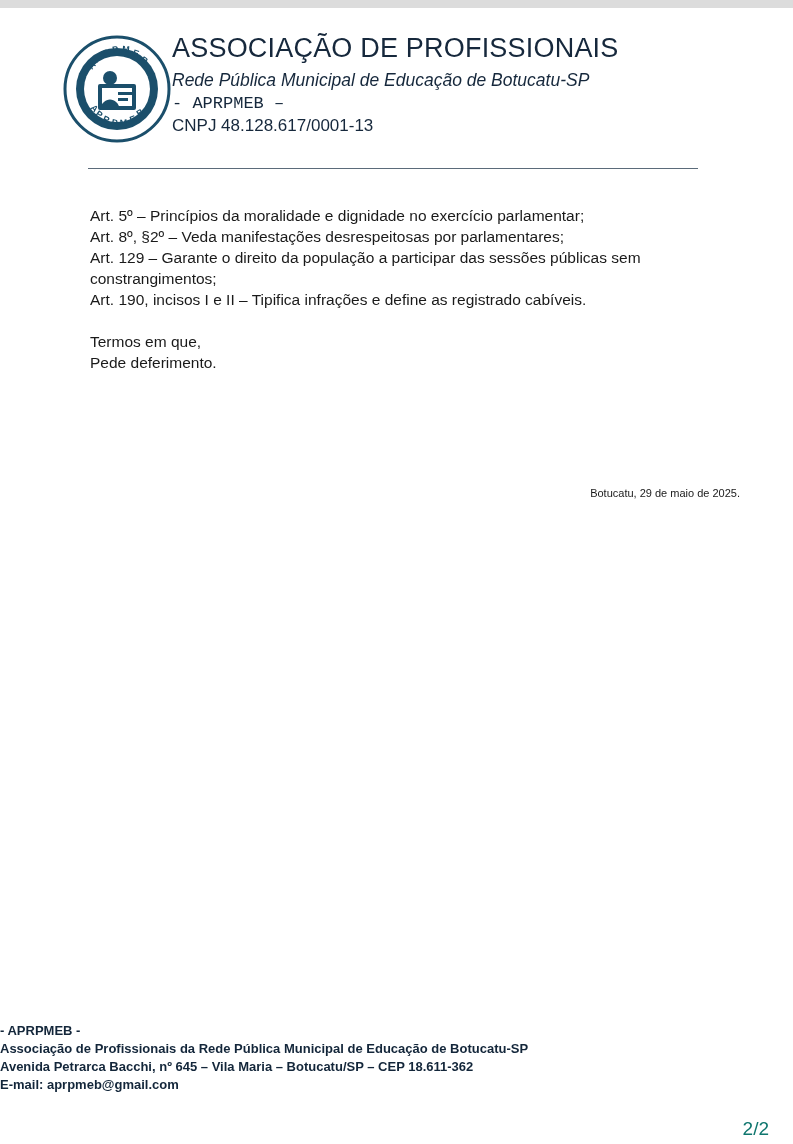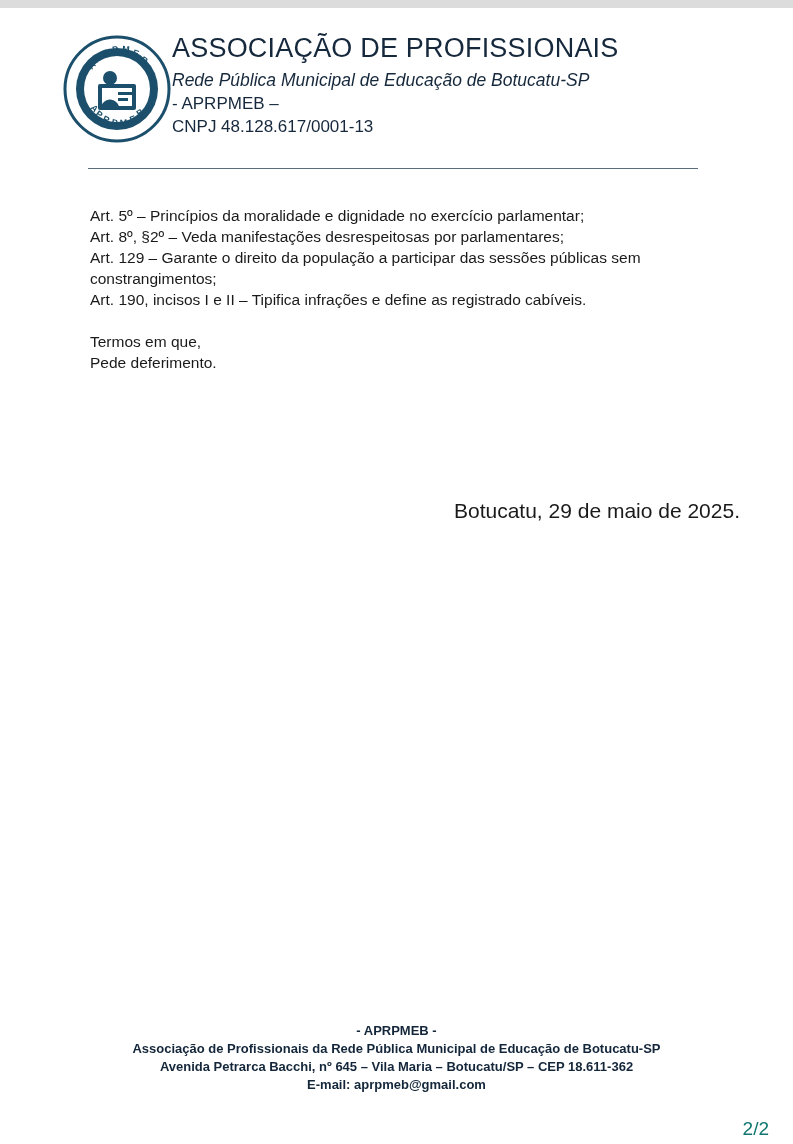--- a/index.html
+++ b/index.html
@@ -61,20 +61,21 @@
   .org-sub1 {
     font-size: 17.5px;
     margin-top: 6px;
     color: #16283c;
     font-style: italic;
   }
   .org-sub2 {
     font-size: 17px;
     margin-top: 3px;
     color: #16283c;
+    font-family: Liberation Mono, monospace;
   }
   .org-sub3 {
     font-size: 17px;
     margin-top: 3px;
     color: #16283c;
   }
   .rule {
     position: absolute;
     top: 168px;
     left: 88px;
@@ -106,31 +107,30 @@
   }
   .closing {
     margin-top: 21px !important;
   }
   .date-line {
     position: absolute;
     top: 487px;
     left: 90px;
     width: 650px;
     text-align: right;
-    font-size: 21px;
+    font-size: 11px;
     color: #1a1a1a;
-    margin-top: 12px;
   }
   
   .footer {
     position: absolute;
     bottom: 50px;
     left: 0;
     width: 793px;
-    text-align: center;
+    text-align: left;
     color: #13263a;
     font-size: 13px;
     line-height: 18px;
     font-weight: bold;
   }
   .footer div { white-space: nowrap; }
   .page-num {
     position: absolute;
     bottom: 4px;
     right: 24px;

